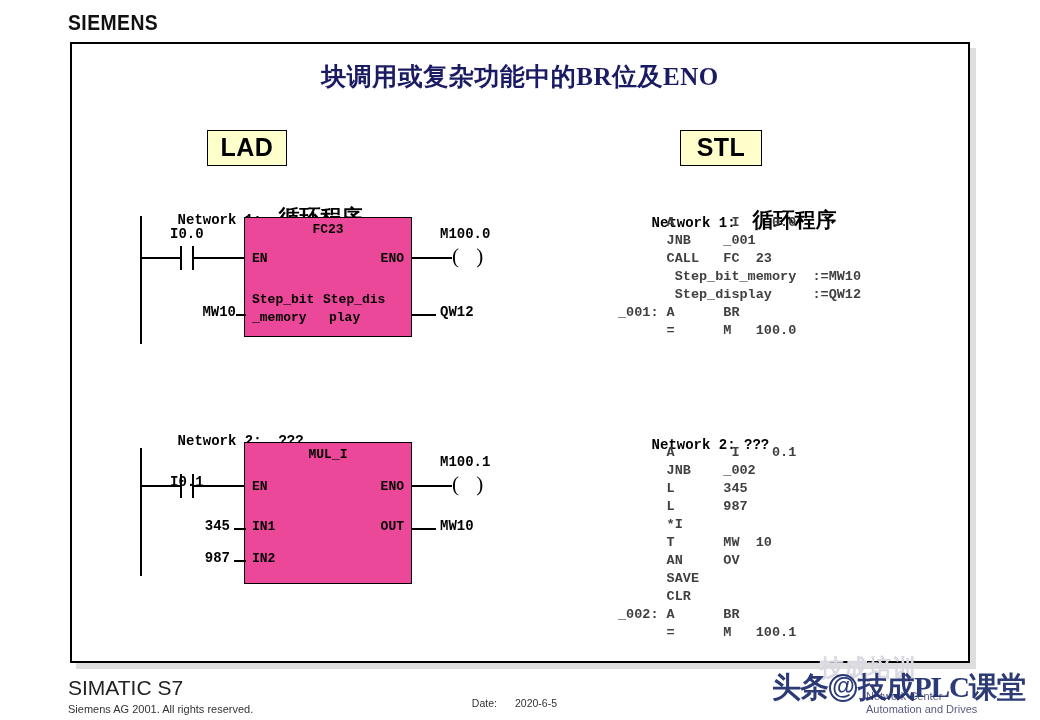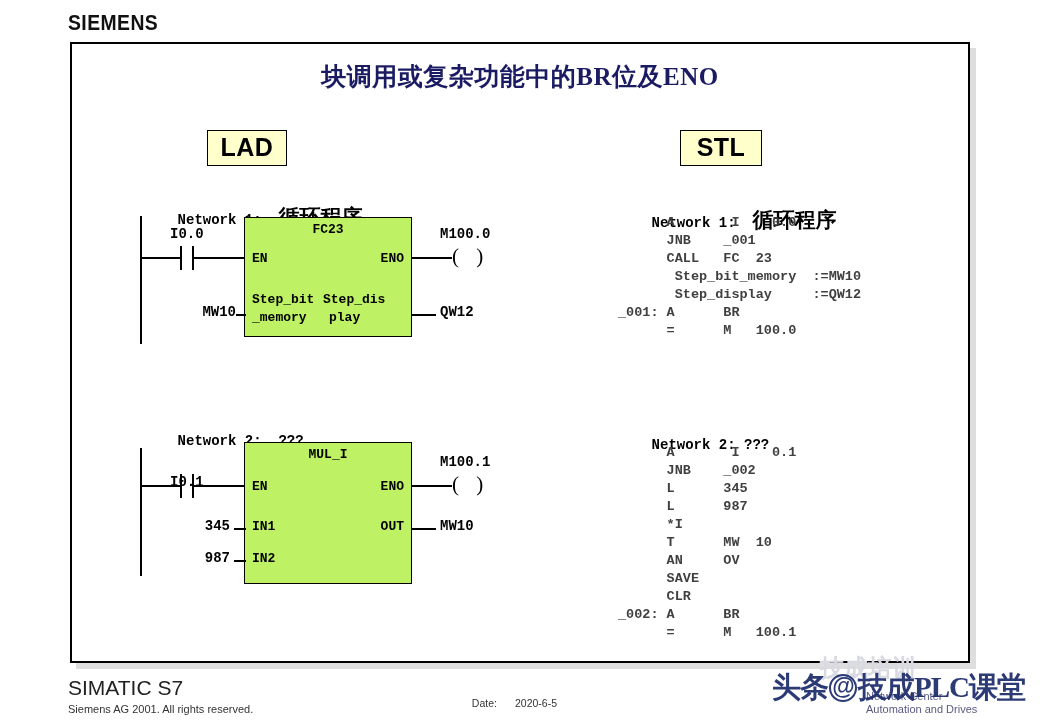--- a/index.html
+++ b/index.html
@@ -98,21 +98,21 @@
     width:14px; height:24px;
   }
   .contact .bar{
     position:absolute; top:0; width:2px; height:24px; background:#000000;
   }
   .contact .bar.l{ left:0; }
   .contact .bar.r{ right:0; }
 
   .lad-block{
     position:absolute;
-    background:#bef264;
+    background:#ec4899;
     border:1.5px solid #000000;
     box-sizing:border-box;
   }
   .blk-title{
     position:absolute;
     left:0; right:0; top:4px;
     text-align:center;
     font-family:"Liberation Mono","DejaVu Sans Mono", monospace;
     font-weight:bold;
     font-size:13px;

